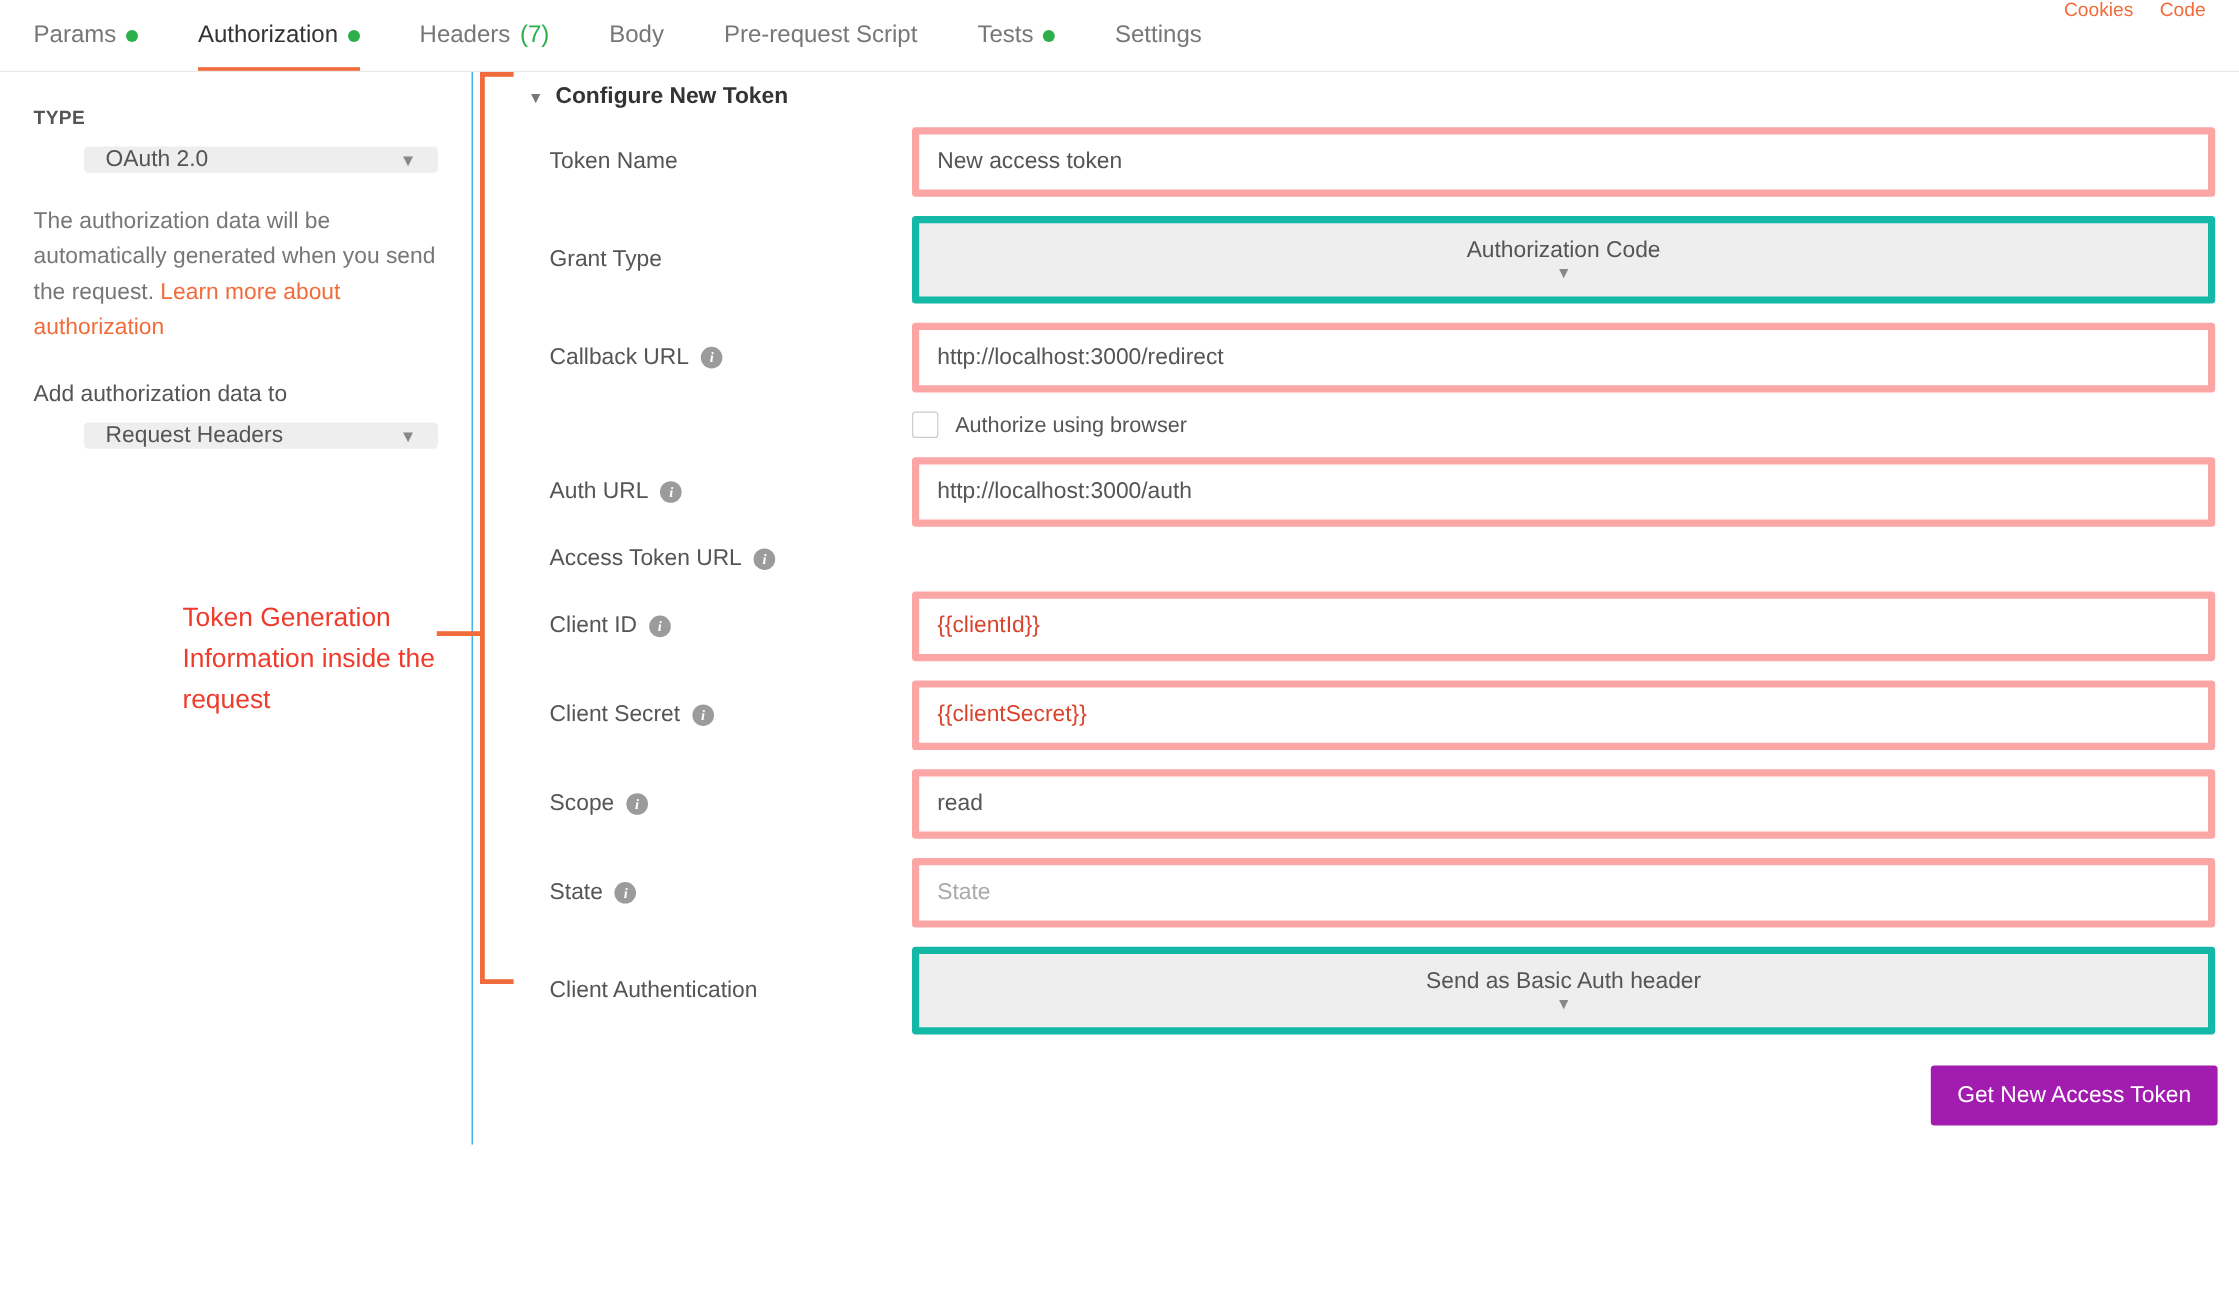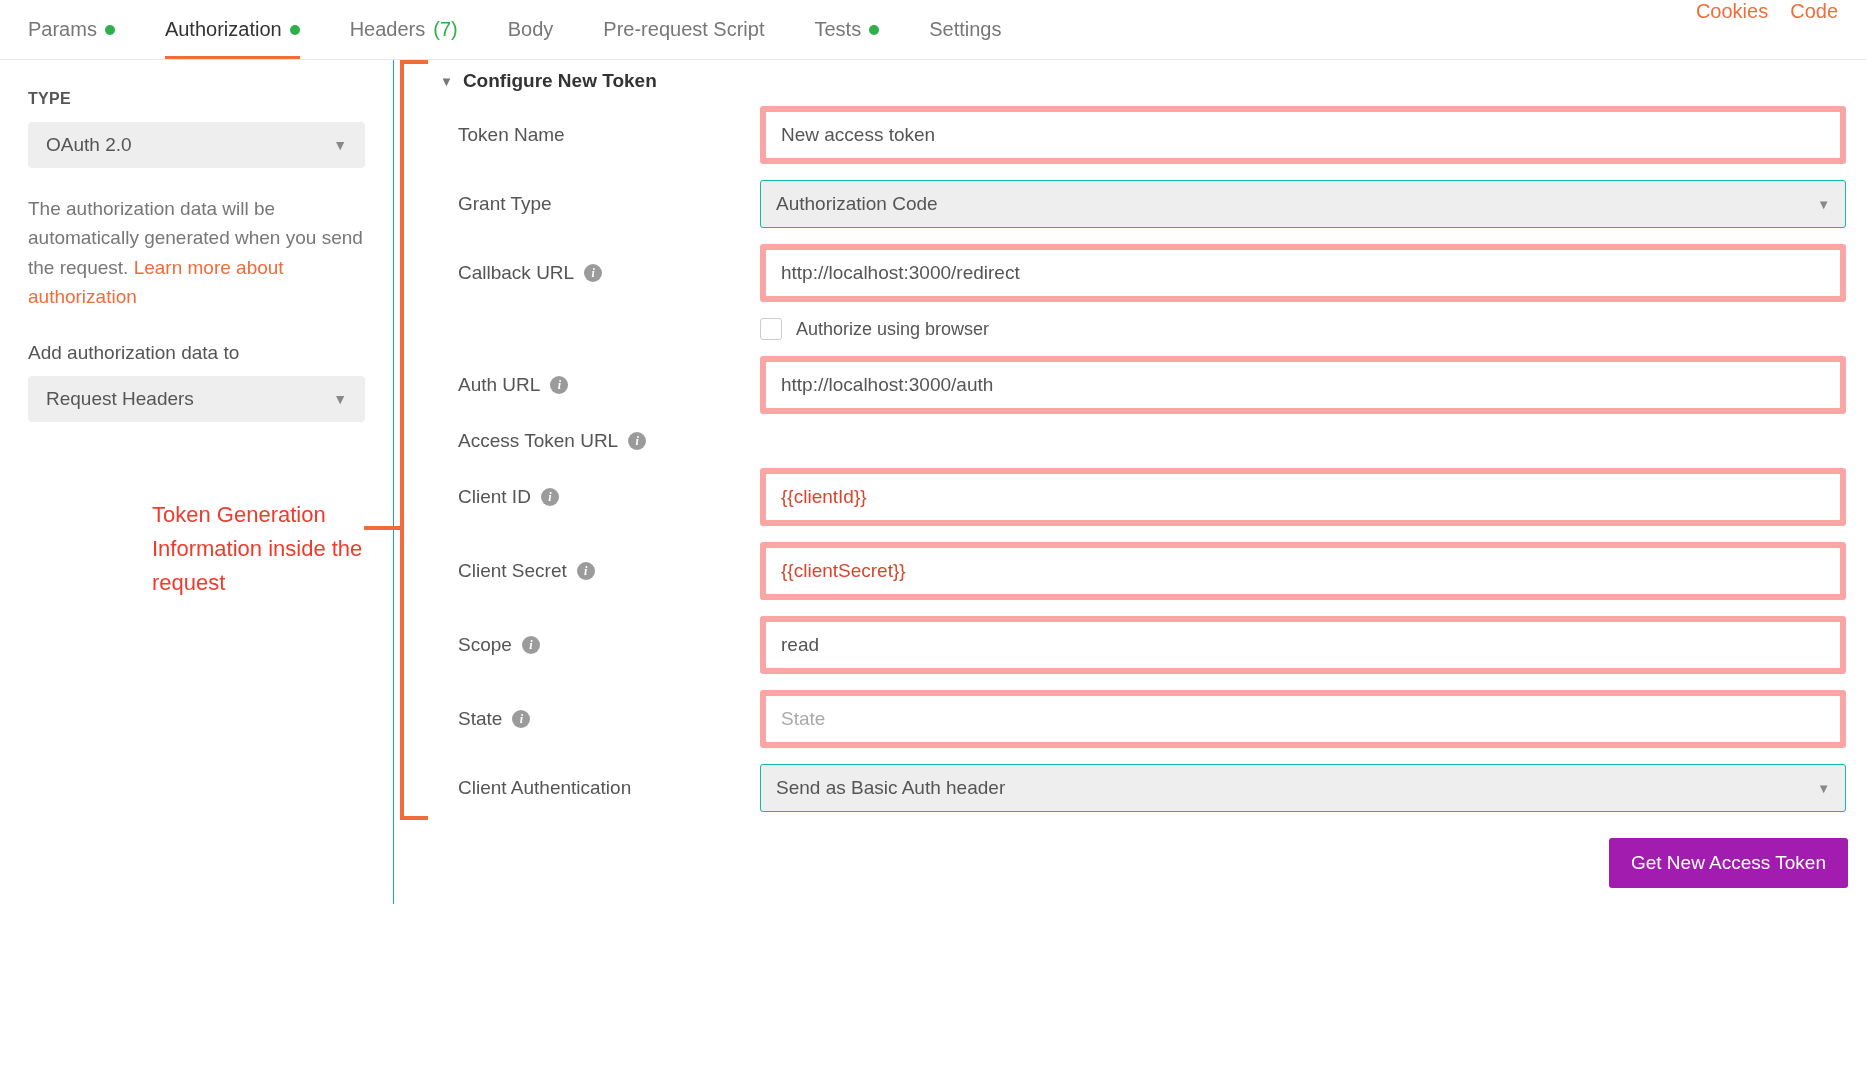--- a/index.html
+++ b/index.html
@@ -50,21 +50,21 @@
     color: #2db04a;
   }
   .tabs-right {
     margin-left: auto;
     display: flex;
     gap: 22px;
     align-items: center;
   }
   .link-orange {
     color: #f26b3a;
-    font-size: 20px;
+    font-size: 16px;
     cursor: pointer;
   }
   .body-row {
     display: flex;
     align-items: stretch;
   }
   .side-panel {
     width: 394px;
     padding: 30px 28px 0 28px;
     border-right: 1px solid #0ea5e9;
@@ -76,24 +76,25 @@
     color: #555;
     margin-bottom: 14px;
     letter-spacing: 0.3px;
   }
   .select-box {
     display: flex;
     align-items: center;
     justify-content: space-between;
     background: #eee;
     border-radius: 4px;
-    padding: 12px 18px;
-    color: #555;
-    font-size: 19px;
-    cursor: pointer;
+    padding: 0 18px;
+    color: #555;
+    font-size: 19px;
+    cursor: pointer;
+    margin-left: 42px;
   }
   .select-box .caret {
     color: #888;
     font-size: 14px;
   }
   .side-text {
     margin-top: 26px;
     font-size: 19px;
     line-height: 1.55;
     color: #777;
@@ -214,27 +215,28 @@
     color: #555;
     background: #fff;
   }
   .text-input.var { color: #d8452c; }
   .text-input::placeholder { color: #aaa; }
   .dropdown-input {
     width: 100%;
     display: flex;
     align-items: center;
     justify-content: space-between;
-    border: 1px solid #14b8a6;
+    border: 6px solid #14b8a6;
     background: #eee;
     border-radius: 3px;
     padding: 12px 15px;
     font-size: 19px;
     color: #555;
     cursor: pointer;
+    flex-direction: column;
   }
   .dropdown-input .caret { color: #888; font-size: 13px; }
   .checkbox-row {
     display: flex;
     align-items: center;
     gap: 14px;
     padding-left: 0;
   }
   .chk {
     width: 22px;

